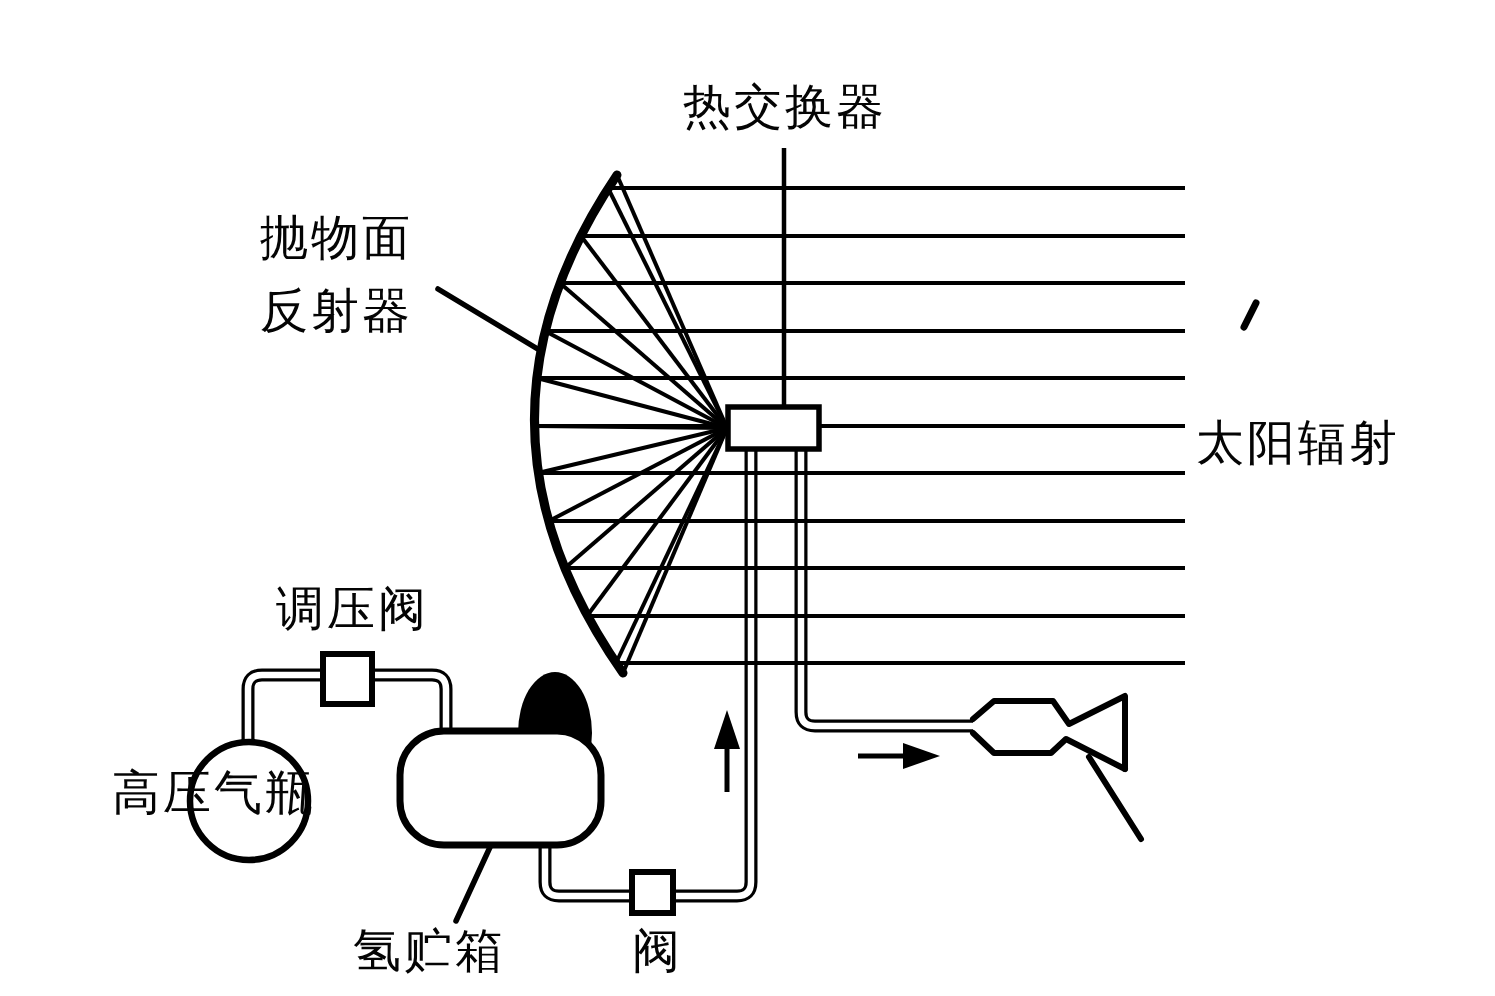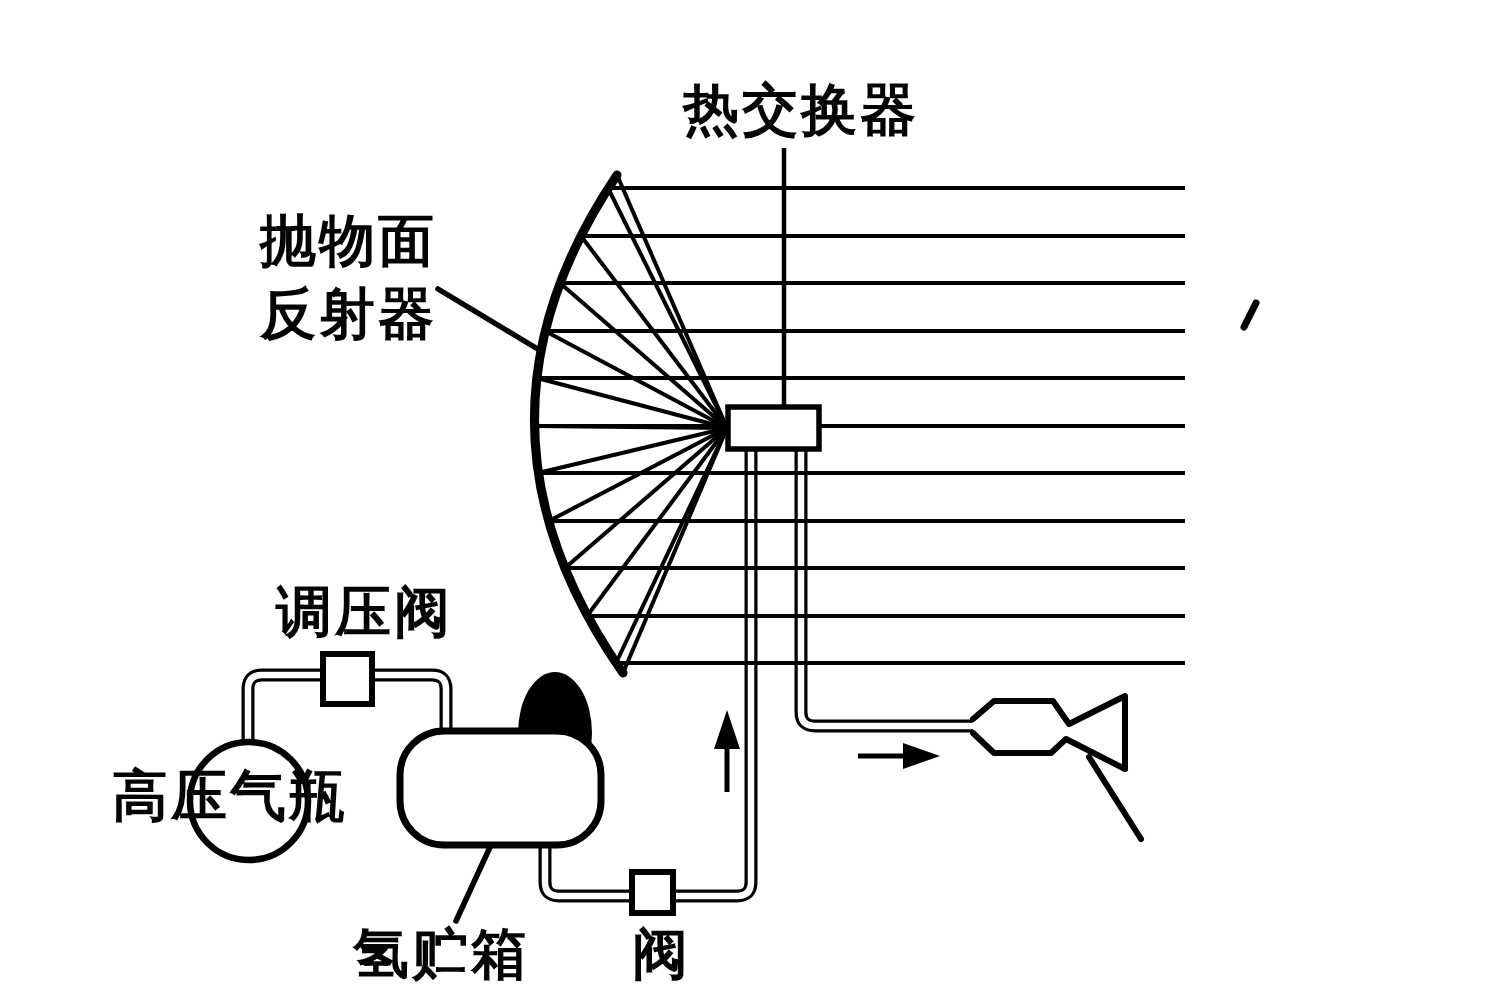--- a/index.html
+++ b/index.html
@@ -1,21 +1,21 @@
 <!DOCTYPE html>
 <html><head>
 <meta charset="utf-8">
 <style>
   html,body{margin:0;padding:0;background:#ffffff;}
   .stage{
     position:relative;width:1495px;height:996px;background:#ffffff;overflow:hidden;
     font-family:"DejaVu Sans",sans-serif;
   }
   .lbl{
-    position:absolute;color:#040404;font-weight:700;font-size:56px;line-height:1.0;
+    position:absolute;color:#040404;font-weight:400;font-size:48px;line-height:1.0;
     letter-spacing:3px;white-space:nowrap;user-select:none;
   }
   svg{position:absolute;left:0;top:0;}
 </style>
 </head>
 <body>
 
 <div class="stage">
 
   <svg width="1495" height="996" viewBox="0 0 1495 996">
@@ -97,20 +97,21 @@
     </g>
 
     <line x1="1256" y1="303" x2="1244" y2="327" stroke="#000000" stroke-width="7" stroke-linecap="round"></line>
   </svg>
 
   <div class="lbl" style="left:683px;top:82px;">热交换器</div>
 
   <div class="lbl" style="left:260px;top:213px;text-align:right;">抛物面</div>
   <div class="lbl" style="left:260px;top:286px;">反射器</div>
 
+  <div class="lbl" style="left:1196px;top:418px;">太阳辐射</div>
 
   <div class="lbl" style="left:276px;top:584px;">调压阀</div>
 
   <div class="lbl" style="left:64px;top:768px;margin-left:48px;">高压气瓶</div>
 
   <div class="lbl" style="left:353px;top:926px;">氢贮箱</div>
 
   <div class="lbl" style="left:632px;top:926px;">阀</div>
 
 </div>

